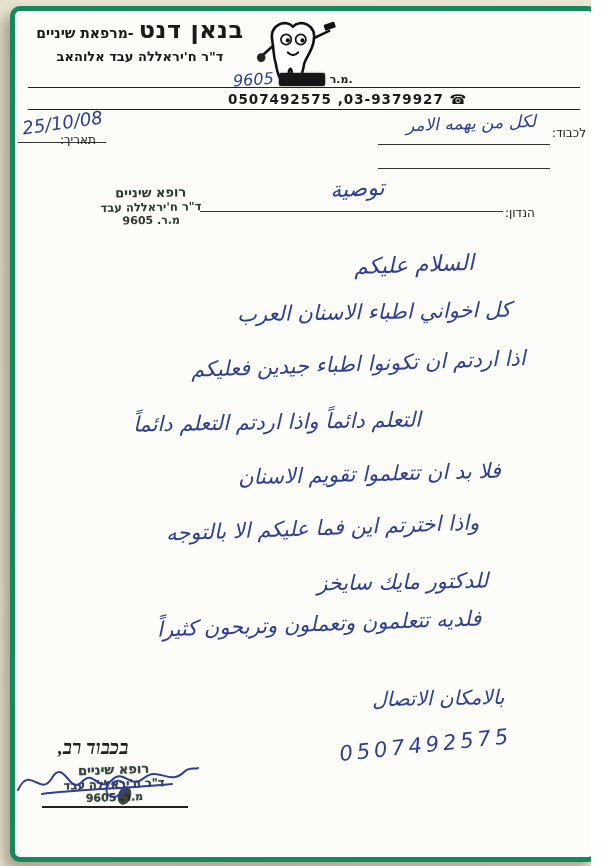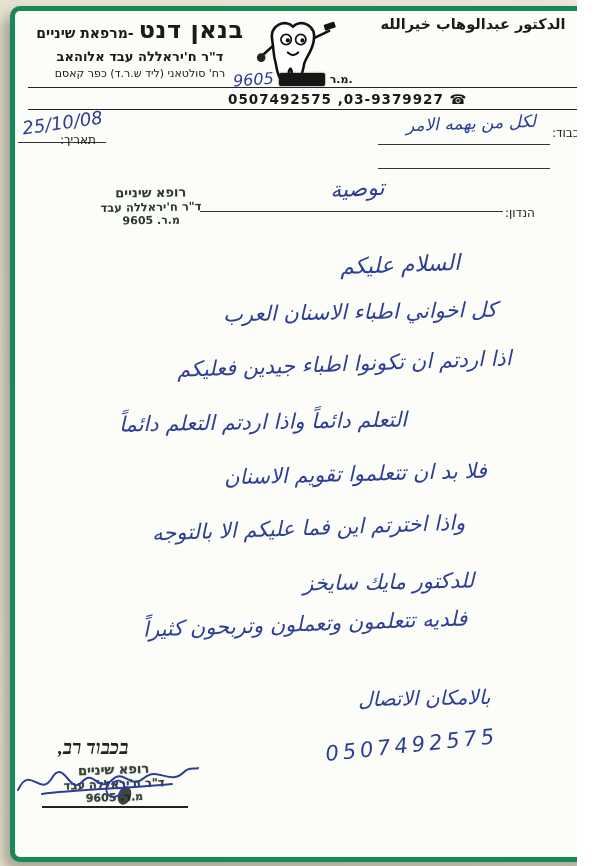--- a/index.html
+++ b/index.html
@@ -1,18 +1,18 @@
 <!DOCTYPE html>
 <html lang="he"><head>
 <meta charset="utf-8">
 <style>
   html,body{margin:0;padding:0;}
   .canvas{position:relative;width:577px;height:866px;overflow:hidden;
     background:linear-gradient(135deg,#e7e3d1 0%,#eee9d8 55%,#f8f3e0 100%);
-    font-family:"DejaVu Sans",sans-serif;color:#1a1a1a;}
+    font-family:"DejaVu Sans",sans-serif;color:#1a1a1a;padding-left:14px;}
   .paper{position:absolute;left:10px;top:6px;width:578px;height:846px;
     background:#fcfcf8;border:5px solid #17875c;border-radius:10px;
     box-shadow:-7px 9px 14px rgba(108,102,82,.55);}
   .layer{position:absolute;inset:0;}
   .abs{position:absolute;}
   .rtl{direction:rtl;unicode-bidi:embed;}
   
   .he-block{left:28px;top:16px;width:224px;text-align:center;}
   .he-brand{font-size:24px;font-weight:bold;letter-spacing:.5px;}
   .he-suffix{font-size:14px;font-weight:bold;}
@@ -48,25 +48,23 @@
 <body>
 
 <div class="canvas">
   <div class="paper"></div>
   <div class="layer">
 
     <div class="abs he-block rtl">
       <div><span class="he-brand">בנאן דנט</span>
         <span class="he-suffix">-מרפאת שיניים</span></div>
       <div class="he-doc">ד"ר ח'יראללה עבד אלוהאב</div>
-      <div class="he-addr">רח' סולטאני (ליד ש.ר.ד) כפר קאסם</div>
     </div>
 
     <div class="abs ar-block rtl">
-      <div class="ar-doc">الدكتور عبدالوهاب خيرالله</div>
     </div>
 
     <svg class="abs" style="left:250px;top:12px;" width="86" height="74" viewBox="0 0 100 86">
       <g fill="none" stroke="#111" stroke-width="3" stroke-linecap="round">
         <path d="M26,34 C22,14 42,8 50,17 C58,8 78,14 74,34 C72,46 66,51 63,60 C61,72 58,82 52,80 C47,78 50,66 47,66 C44,66 46,78 41,80 C35,82 32,72 30,60 C27,51 28,46 26,34 Z" fill="#fff"></path>
         <path d="M75,30 L92,22"></path>
         <path d="M26,40 L15,50"></path>
         <path d="M44,47 q6,6 12,0" stroke-width="2.5"></path>
       </g>
       <rect x="86" y="13" width="13" height="7" rx="1" fill="#111" transform="rotate(-18 92 16)"></rect>

